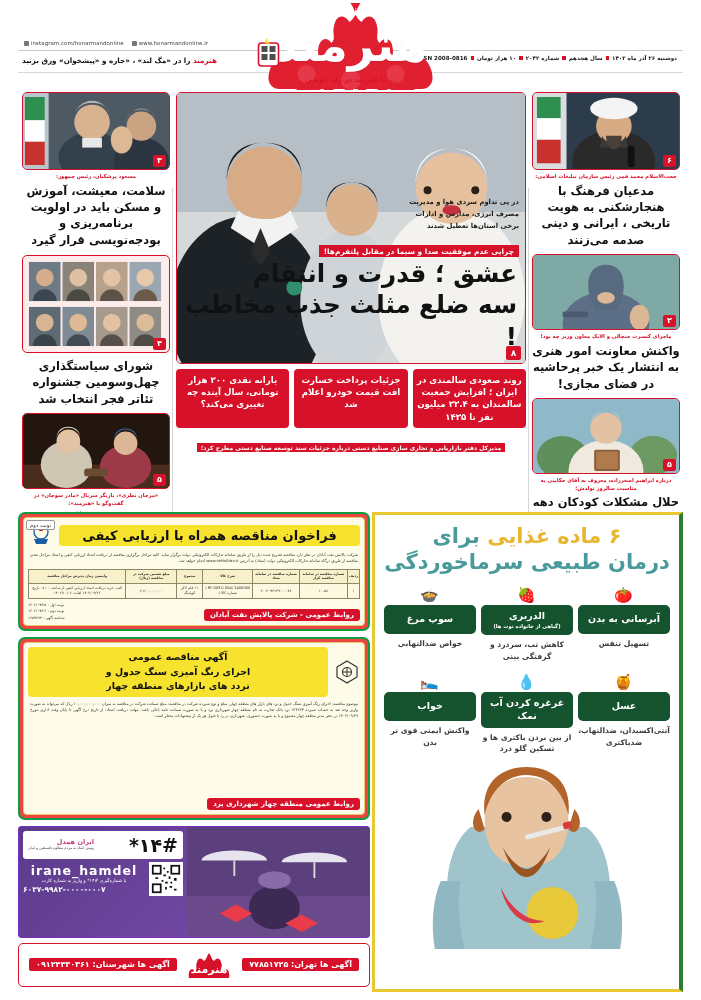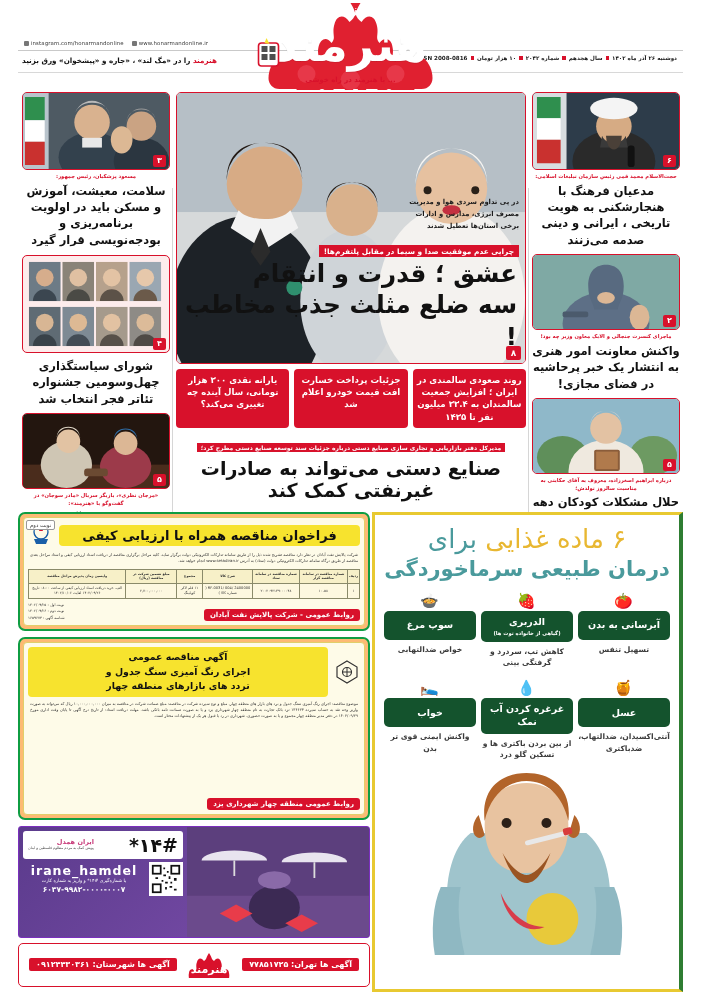--- a/index.html
+++ b/index.html
@@ -75,21 +75,21 @@
   .bottom-hl { font-size:19px; font-weight:bold; text-align:center; color:#111; margin-top:3px; letter-spacing:-.3px;}
 
   
   .lower { position:relative; width:701px; height:488px; top:2px; }
 
   .ad-col { position:absolute; left:18px; top:0; width:352px; }
   .info-col{ position:absolute; left:372px; top:0; width:311px; height:480px;
       background:#fff; border:3px solid #e8c931; border-right:4px solid #2e7d32; overflow:hidden;}
 
   
-  .ad { border:2px solid #0f9d42; border-radius:7px; background:#fdba74; position:relative; overflow:hidden; }
+  .ad { border:2px solid #0f9d42; border-radius:7px; background:#ef4444; position:relative; overflow:hidden; }
   .ad-inner { border:1px solid #e0cf6a; margin:3px; border-radius:4px; background:#fefbe8; padding:4px; }
   .ad-title-y { background:#f7e32e; border-radius:4px; text-align:center; font-weight:bold;
       font-size:13px; color:#111; padding:3px 6px; }
   .ad-title-y.small { font-size:9.4px; line-height:1.55; }
   .ad-tag { position:absolute; left:6px; top:6px; font-size:5.4px; border:1px solid #999; padding:1px 3px;
       background:#fff; border-radius:2px; color:#333; }
   .ad-body { font-size:3.9px; color:#333; line-height:1.6; text-align:justify; margin:4px 2px; }
   .ad-foot { background:#d8112b; color:#fff; font-size:7px; font-weight:bold; text-align:center;
       border-radius:3px; padding:2px 6px; display:inline-block; }
   table.tender { width:100%; border-collapse:collapse; font-size:3.6px; margin:3px 0; background:#fdf8e0;}
@@ -100,31 +100,31 @@
 
   
   .hamdel { margin-top:6px; border:1.4px solid #7b2fbe; border-radius:3px; overflow:hidden; display:flex;
       background:linear-gradient(135deg,#5b3b8c,#7e4fae); height:112px; position:relative; }
   .hamdel-left { width:52%; position:relative; }
   .hamdel-right { width:48%; padding:4px; display:flex; flex-direction:column; gap:3px; }
   .star14 { background:#fff; border-radius:3px; display:flex; align-items:center; justify-content:space-between;
      padding:3px 5px; }
   .star-num { font-size:19px; font-weight:bold; color:#111; direction:ltr; }
   .irane { color:#fff; font-size:12.5px; font-weight:bold; letter-spacing:1px; direction:ltr; text-align:center;}
-  .cardno { color:#fff; font-size:7.5px; font-weight:bold; text-align:center; direction:ltr; }
+  .cardno { color:#fff; font-size:7.5px; font-weight:bold; text-align:left; direction:ltr; }
   .hamdel-note { color:#fff; font-size:4.6px; text-align:center; line-height:1.5; }
   .qr { width:34px; height:34px; background:#fff; padding:2px; }
 
   .contact-bar { margin-top:5px; border:1.2px solid #d8112b; border-radius:5px; height:44px; display:flex;
      align-items:center; justify-content:space-between; padding:0 10px; }
   .cbox { background:#d8112b; color:#fff; font-size:8px; font-weight:bold; padding:2px 7px; border-radius:2px; }
 
   
   .ig-title { text-align:center; padding:8px 6px 2px; }
-  .ig-title .l1 { font-size:26px; font-weight:normal; color:#4a9a9c; line-height:1.25; }
+  .ig-title .l1 { font-size:21px; font-weight:bold; color:#4a9a9c; line-height:1.25; }
   .ig-title .l1 .hl { color:#e8b731; }
   .ig-title .l2 { font-size:21px; font-weight:bold; color:#4a9a9c; line-height:1.3;text-align:center; }
   .ig-grid { display:grid; grid-template-columns:1fr 1fr 1fr; gap:5px; padding:6px 9px 0; }
   .ig-cell { text-align:center; }
   .ig-ico { font-size:15px; color:#e8b731; height:20px; line-height:20px; }
   .ig-name { background:#14532d; color:#fff; border-radius:5px; font-size:9.5px; font-weight:bold;
      padding:5px 2px; line-height:1.35; min-height:29px; display:flex; align-items:center; justify-content:center;}
   .ig-name .sub { display:block; font-size:5.2px; font-weight:bold; margin-top:1px; }
   .ig-desc { font-size:7.6px; color:#3b3b3b; font-weight:bold; line-height:1.5; margin-top:4px; }
   .ig-photo { position:relative; height:188px; margin-top:6px; overflow:hidden; }
@@ -298,21 +298,20 @@
       <div class="three-box">
         <div class="rbox">روند صعودی سالمندی در ایران ؛ افزایش جمعیت سالمندان به ۳۳.۴ میلیون نفر تا ۱۴۳۵</div>
         <div class="rbox">جزئیات پرداخت خسارت افت قیمت خودرو اعلام شد</div>
         <div class="rbox">یارانه نقدی ۳۰۰ هزار تومانی، سال آینده چه تغییری می‌کند؟</div>
       </div>
 
       <div class="bottom-strip">
         <div style="text-align:center;">
           <span class="bottom-kicker">مدیرکل دفتر بازاریابی و تجاری سازی صنایع دستی درباره جزئیات سند توسعه صنایع دستی مطرح کرد؛</span>
         </div>
-        <div class="bottom-hl">صنایع دستی می‌تواند به صادرات غیرنفتی کمک کند</div>
       </div>
     </div>
 
     <div class="col col-right">
 
       <div class="photo-card" style="height:78px;">
         <svg class="ph" viewBox="0 0 148 78" preserveAspectRatio="none">
           <rect width="148" height="78" fill="#2d3c4a"></rect>
           <rect x="0" y="0" width="34" height="78" fill="#d8dde0"></rect>
           <path d="M4 4h24v22H4z" fill="#2f8f4e"></path>

